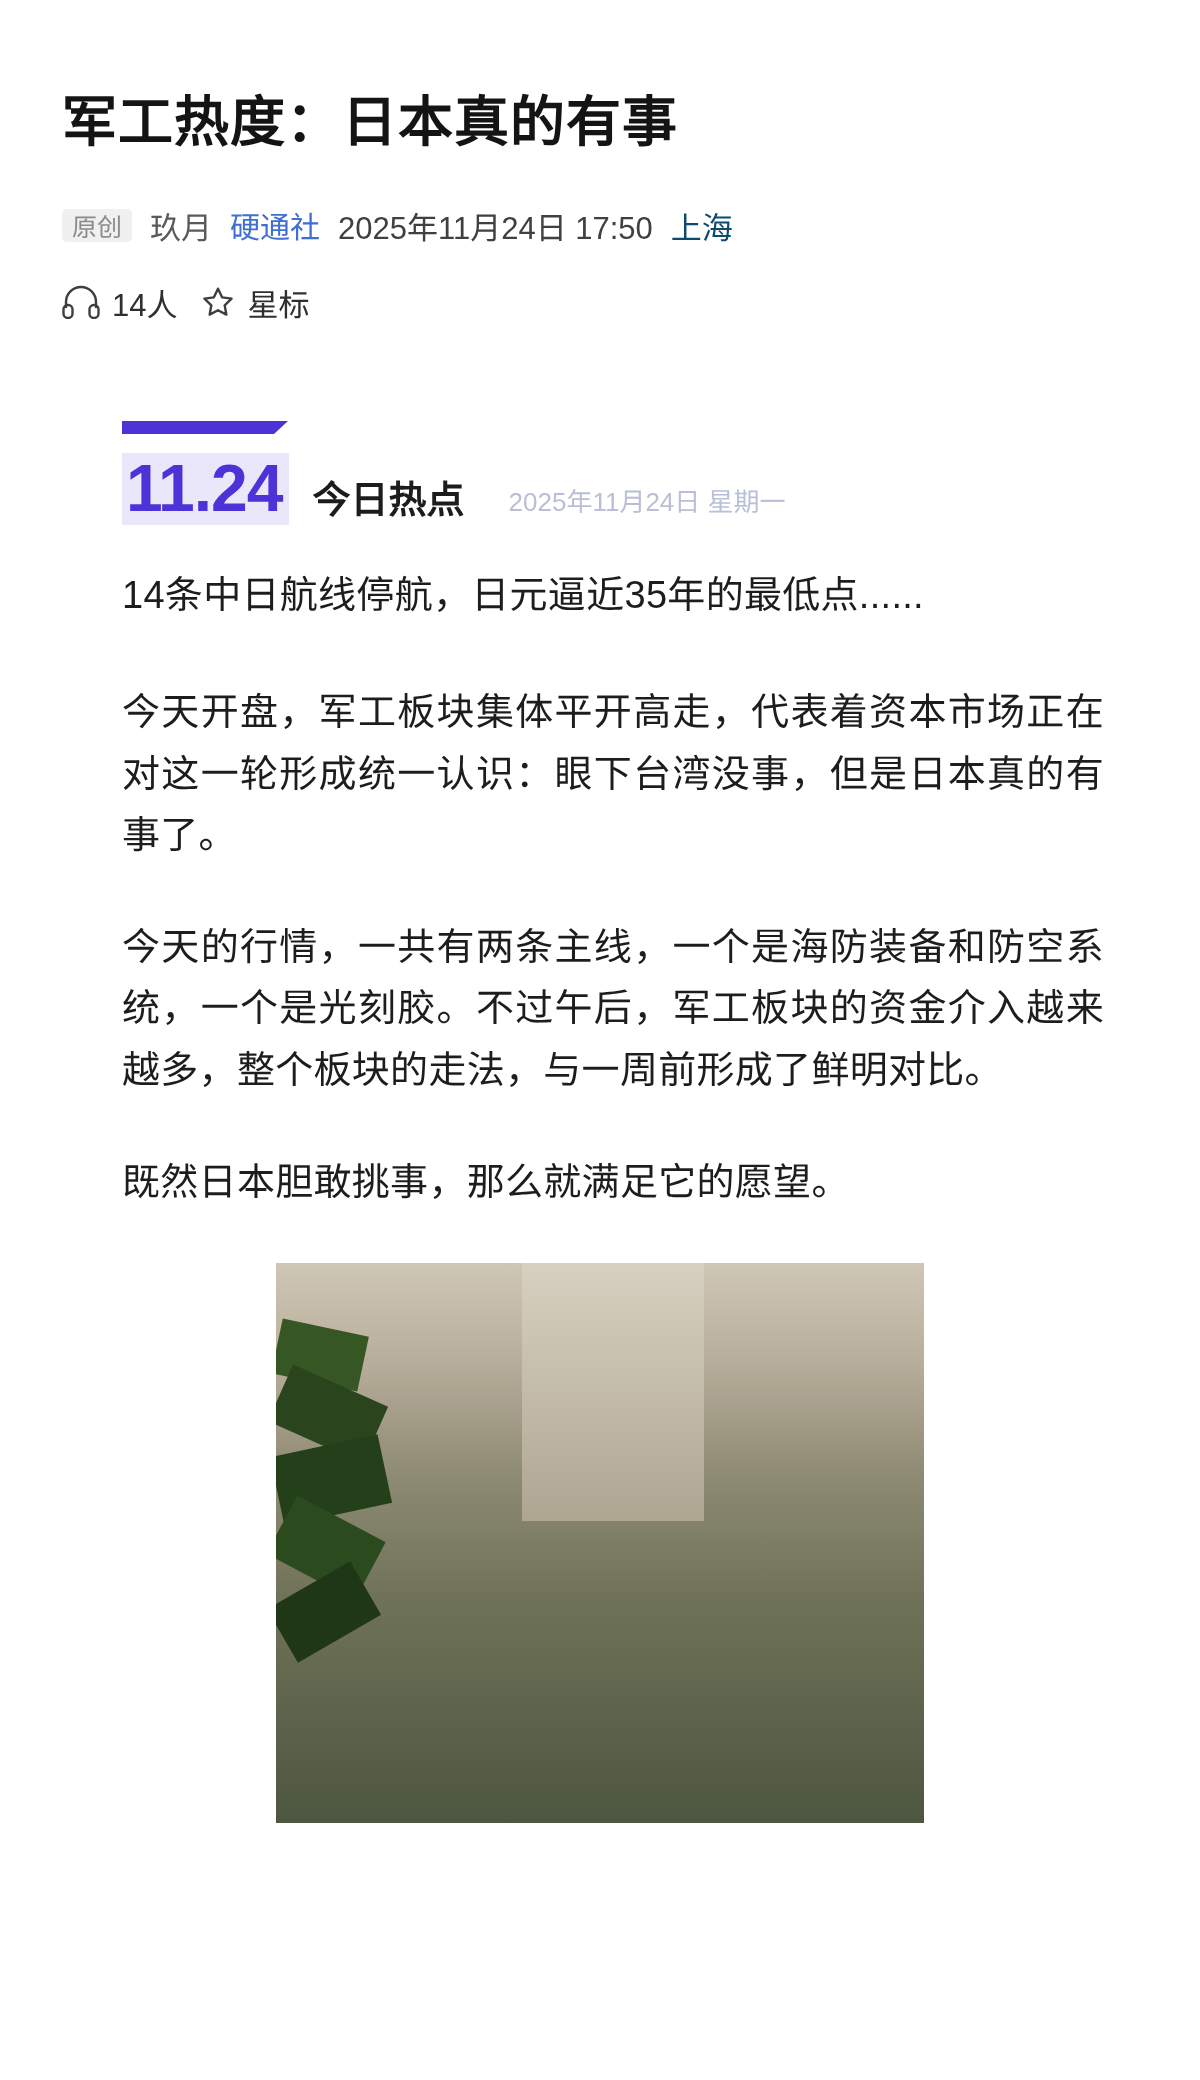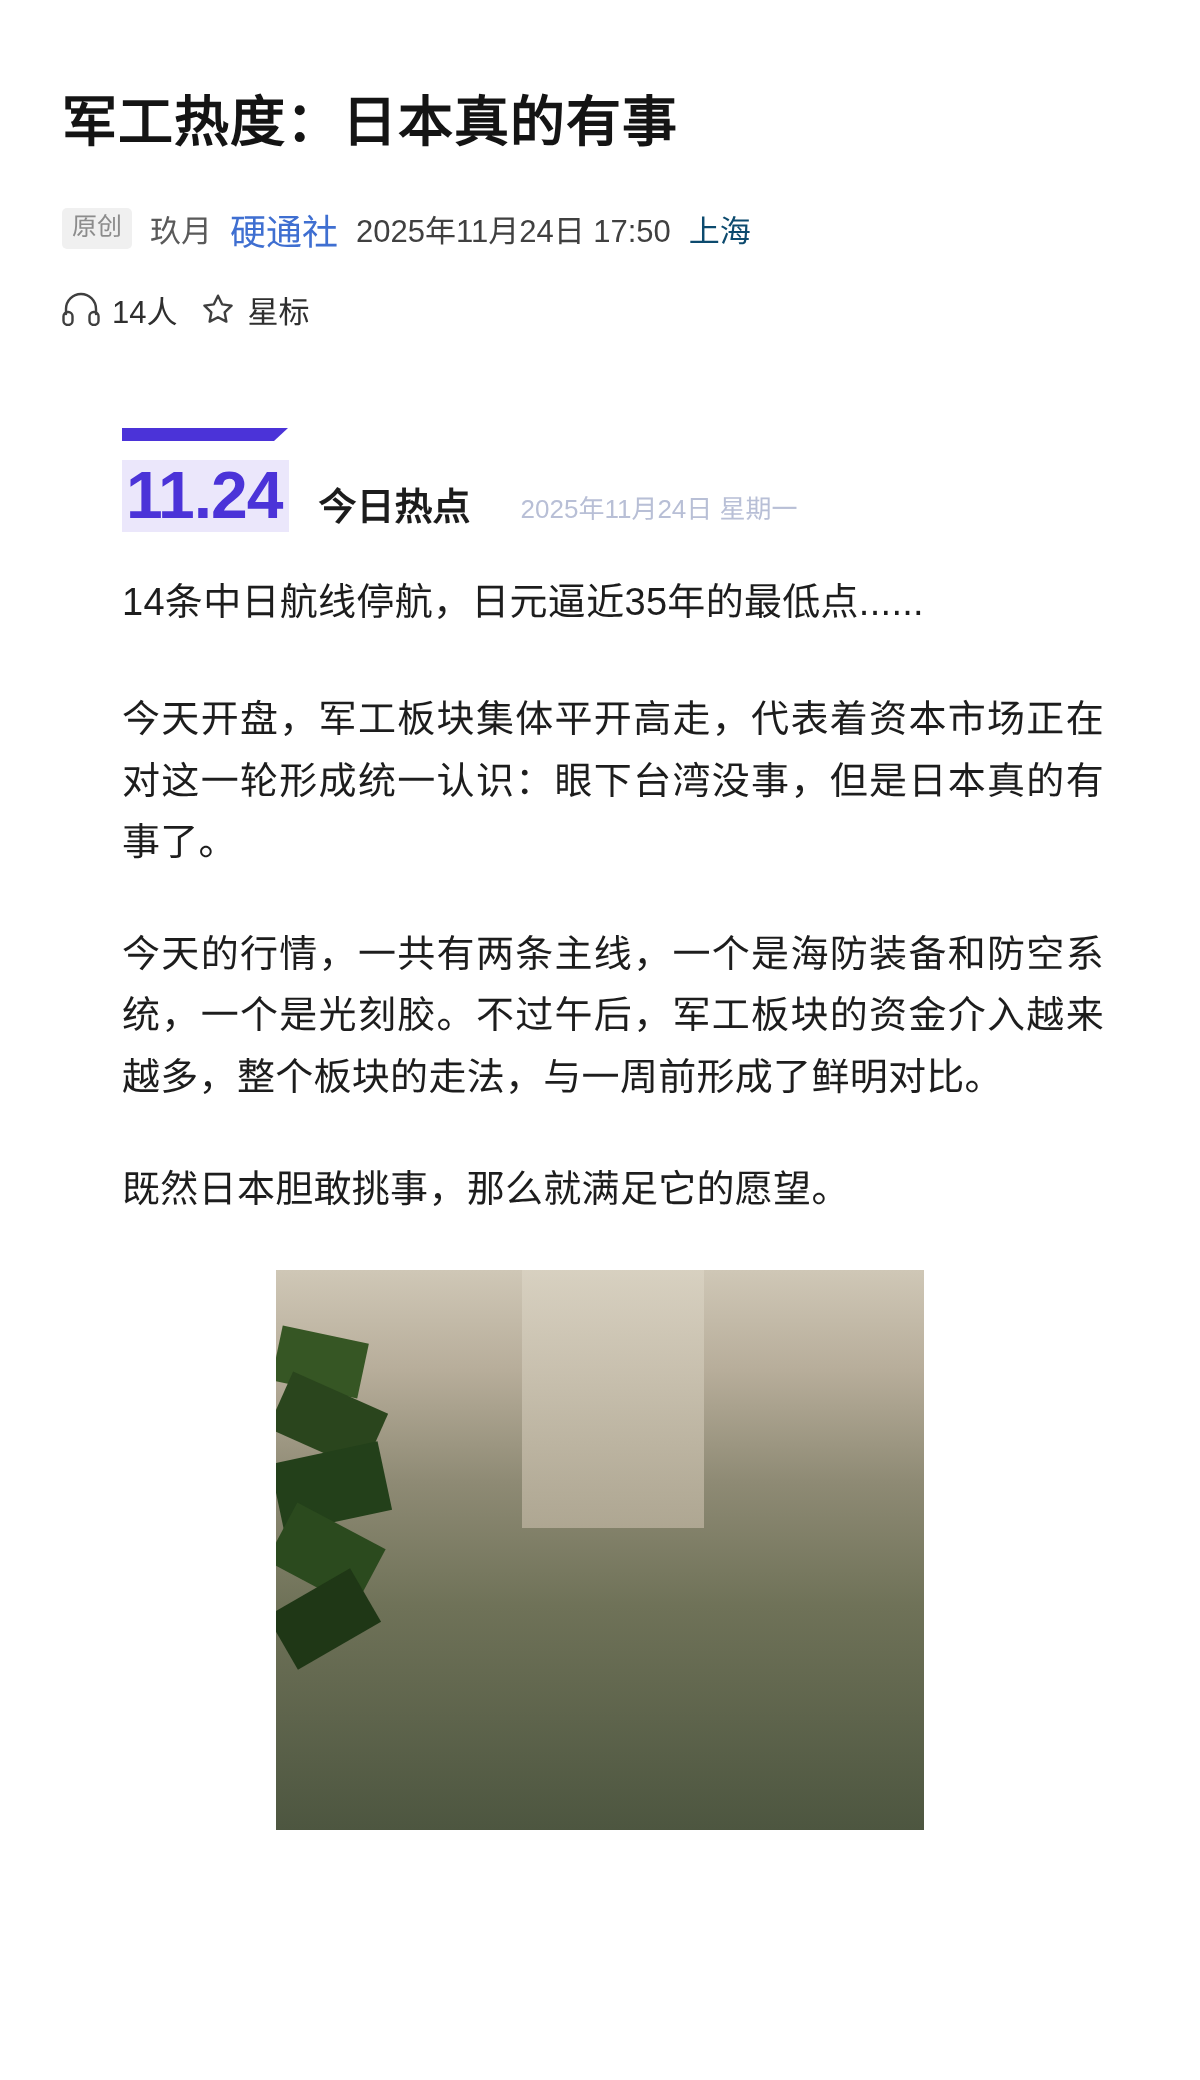--- a/index.html
+++ b/index.html
@@ -40,30 +40,30 @@
     margin-top: 46px;
     font-size: 31px;
     color: #9a9a9a;
     white-space: nowrap;
   }
   .badge-original {
     font-size: 25px;
     color: #8c8c8c;
     background: #f0f0f0;
     border-radius: 5px;
-    padding: 6px 10px 10px 10px;
+    padding: 6px 10px 2px 10px;
     line-height: 1;
   }
   .meta-author {
     color: #5a5a5a;
     font-size: 31px;
   }
   .meta-source {
     color: #3f6fd1;
-    font-size: 36px;
+    font-size: 30px;
   }
   .meta-date { color: #404040; }
   .meta-city { color: #0c4a6e; }
 
   
   .actions-row {
     display: flex;
     align-items: center;
     gap: 24px;
     margin-top: 32px;
@@ -100,21 +100,21 @@
     left: 152px;
     top: 0;
     width: 0;
     height: 0;
     border-left: 14px solid #4b33d8;
     border-bottom: 13px solid transparent;
   }
   .hot-head {
     display: flex;
     align-items: flex-end;
-    gap: 30px;
+    gap: 24px;
     margin-top: 6px;
   }
   .hot-date {
     font-size: 66px;
     font-weight: bold;
     color: #4b33d8;
     line-height: 1;
     background: #ebe7fb;
     padding: 2px 6px 4px 4px;
     letter-spacing: -1px;

